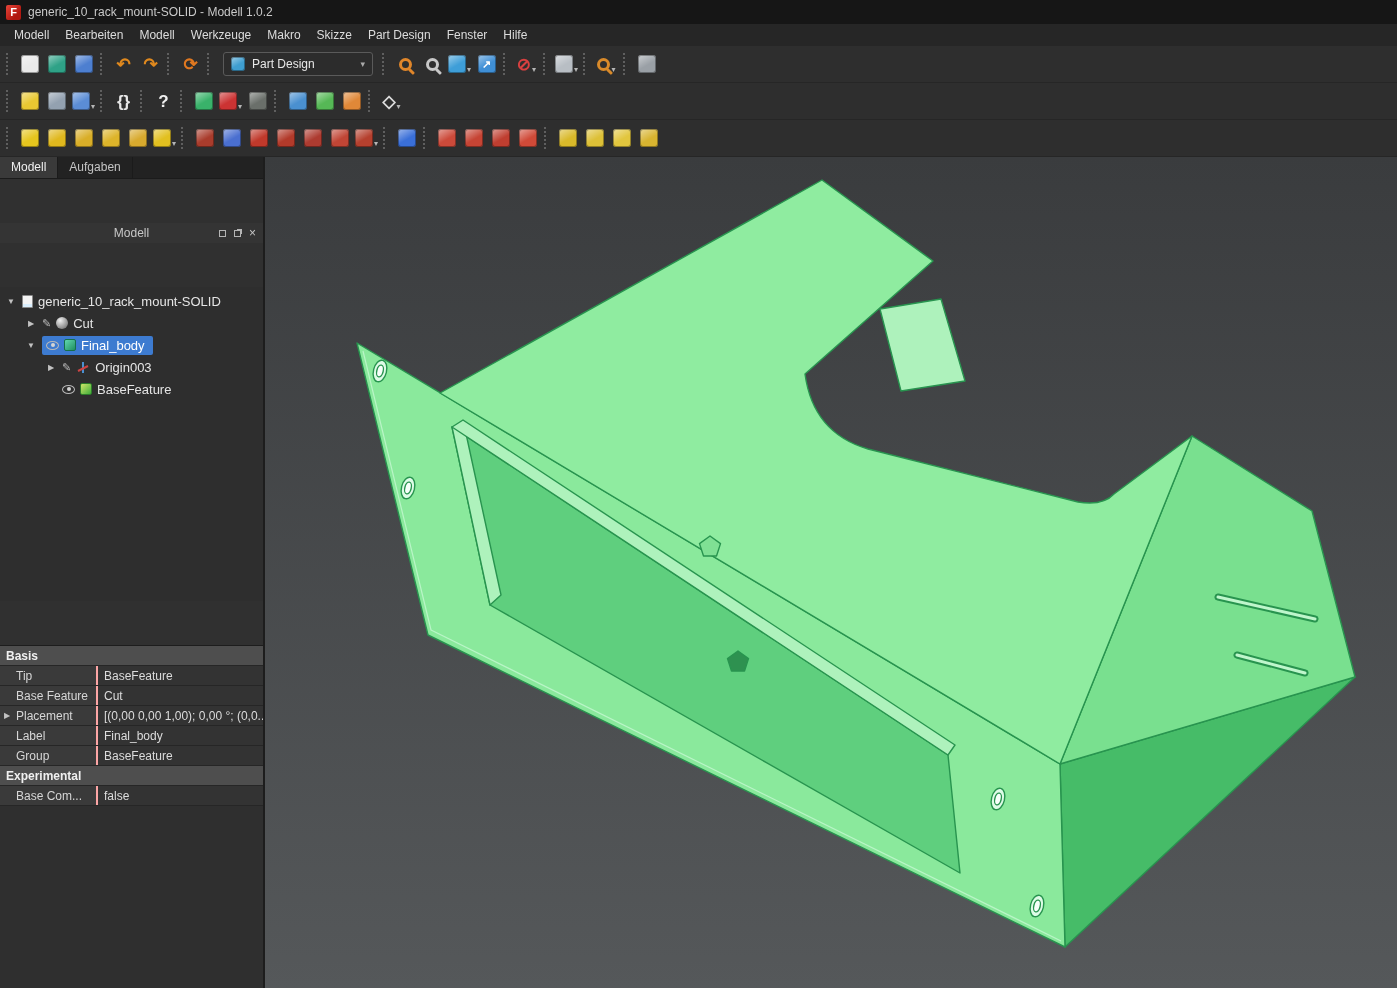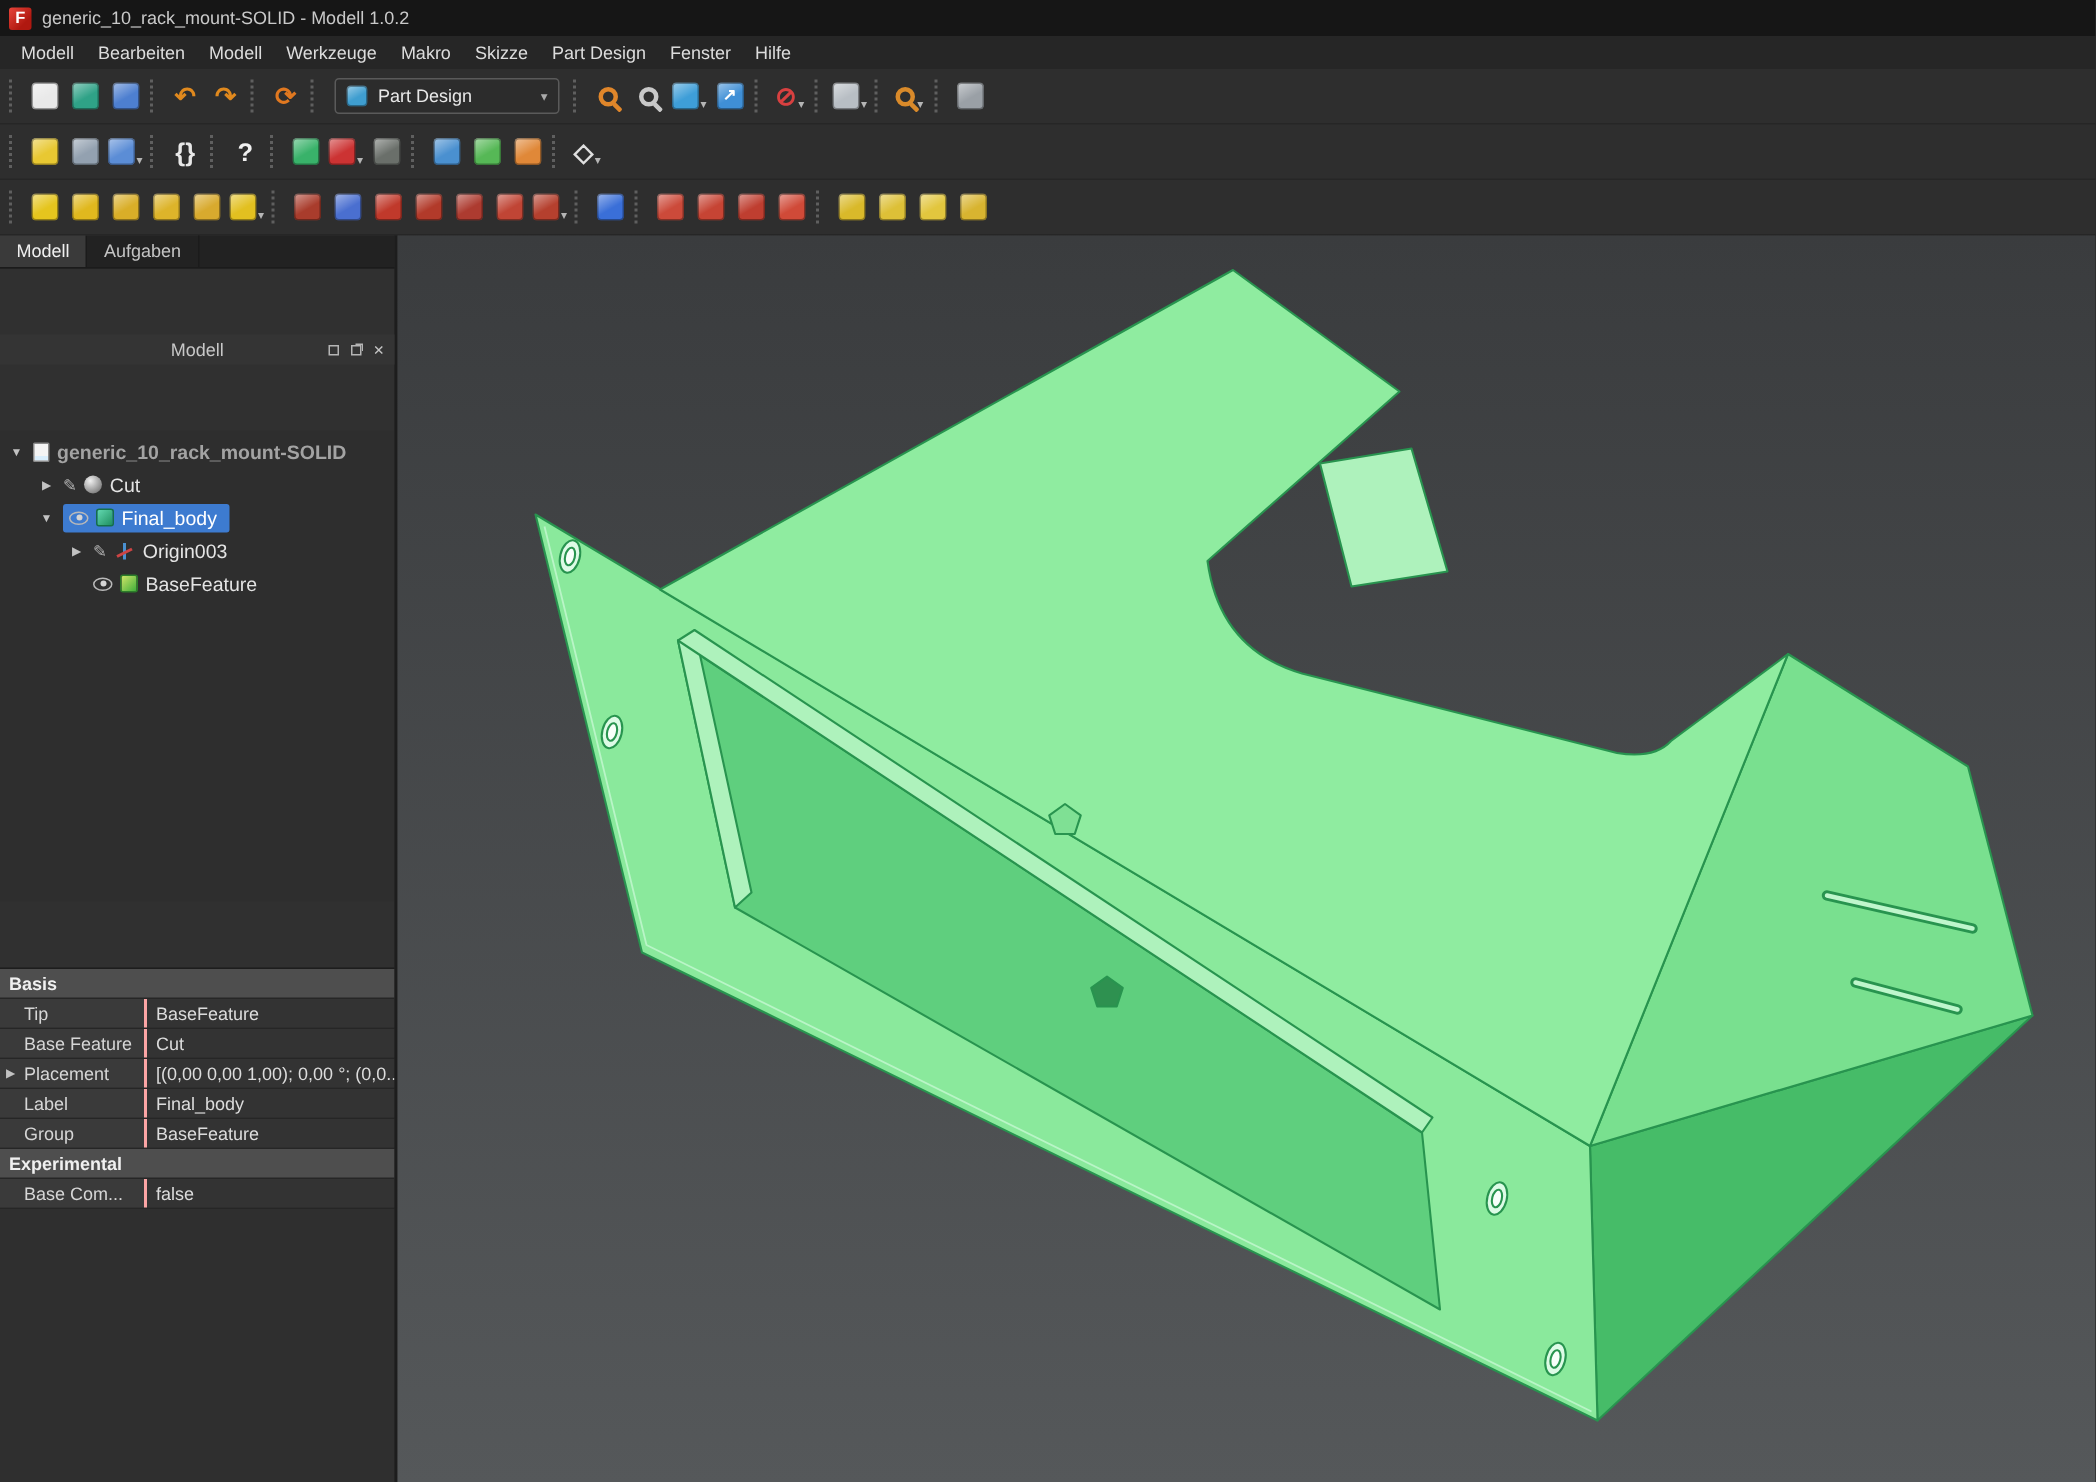--- a/index.html
+++ b/index.html
@@ -52,21 +52,21 @@
   .dock-btn { display:flex; align-items:center; justify-content:center; color:#c5c5c5; font-size:12px; line-height:1; }
   .sq { width:7px; height:7px; border:1px solid #b5b5b5; display:inline-block; }
   .sq.fl { box-shadow:2px -2px 0 -1px #b5b5b5; }
 
   
   .tree { flex:1; background:#2e2e2e; padding-top:3px; overflow:hidden; }
   .trow { display:flex; align-items:center; height:22px; font-size:13px; color:#e4e4e4; gap:5px; padding-left:5px; }
   .trow.lvl1 { padding-left:25px; }
   .trow.lvl2 { padding-left:45px; }
   .exp { width:12px; font-size:8px; color:#c2c2c2; text-align:center; flex:0 0 auto; }
-  .tl.bold { font-weight:bold; color:#a3a3a3; }
+  .tl.bold { font-weight:normal; color:#e5e5e5; }
   .tl.dim { color:#e5e5e5; }
   .sel { display:inline-flex; align-items:center; gap:5px; background:#3d7bd0; border-radius:2px;
          padding:2px 8px 2px 4px; color:#fff; }
   .i-eye { width:13px; height:9px; border:1px solid #b9b9b9; border-radius:50%;
            display:inline-flex; align-items:center; justify-content:center; flex:0 0 auto; }
   .i-eye::after { content:''; width:4px; height:4px; border-radius:50%; background:#d4d4d4; }
   .pencil { color:#b5b5b5; font-size:11px; }
   .i-doc { width:11px; height:13px; background:#f4f4f4; border:1px solid #8a8a8a; border-radius:1px;
            box-shadow:inset 0 -3px 0 #d9eefc; flex:0 0 auto; }
   .i-sheet { width:13px; height:11px; background:#fff; border:1px solid #2e8b57; flex:0 0 auto;

